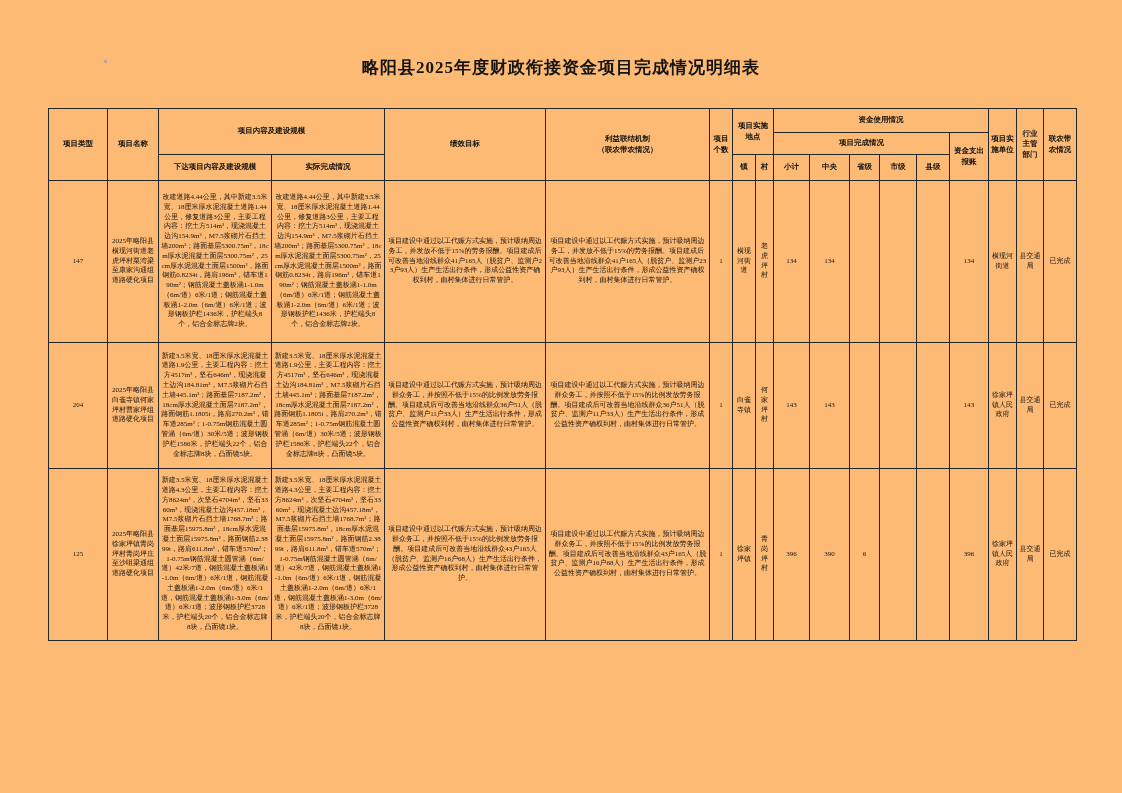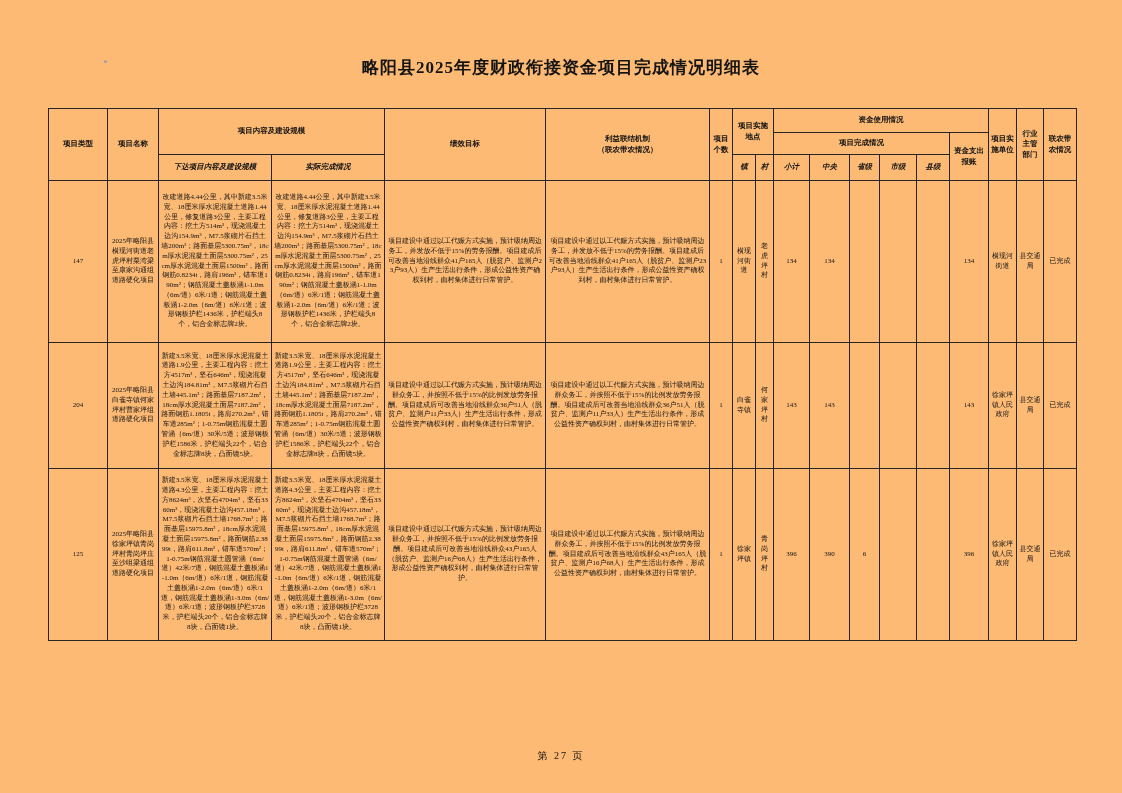--- a/index.html
+++ b/index.html
@@ -38,21 +38,21 @@
   td.desc-cell{
     text-align:justify;vertical-align:middle;
     word-break:break-all;padding:2px 4px;
   }
   td.name-cell{word-break:break-all;padding:1px 3px;}
   td.num-cell{font-size:8px;}
   td.small-cell{word-break:break-all;padding:1px 1px;}
   th.prewrap{white-space:pre-line;}
   tr.hrow1{height:24px;}
   tr.hrow2{height:22px;}
-  tr.hrow3{height:26px;font-style:italic;}
+  tr.hrow3{height:26px;}
   tr.r123{height:162px;}
   tr.r124{height:126px;}
   tr.r125{height:172px;}
   .footer{
     position:absolute;top:749px;left:0;width:100%;
     text-align:center;font-size:10px;letter-spacing:2px;
   }
 </style>
 </head>
 <body>
@@ -170,14 +170,13 @@
         <td class="num-cell"></td>
         <td class="num-cell"></td>
         <td class="num-cell">396</td>
         <td class="small-cell">徐家坪镇人民政府</td>
         <td class="small-cell">县交通局</td>
         <td class="small-cell">已完成</td>
       </tr>
     </tbody>
   </table>
 
-  <div class="footer">第 27 页</div>
 </div>
 
 </body></html>

